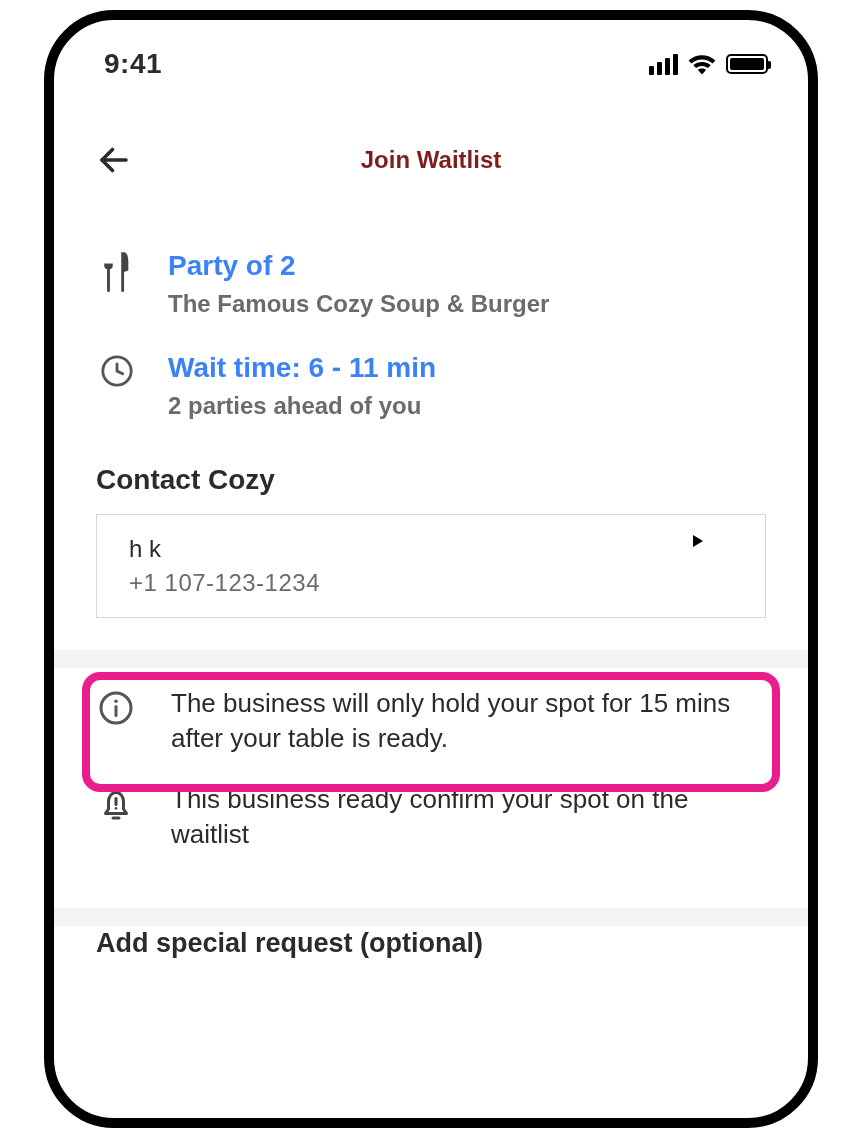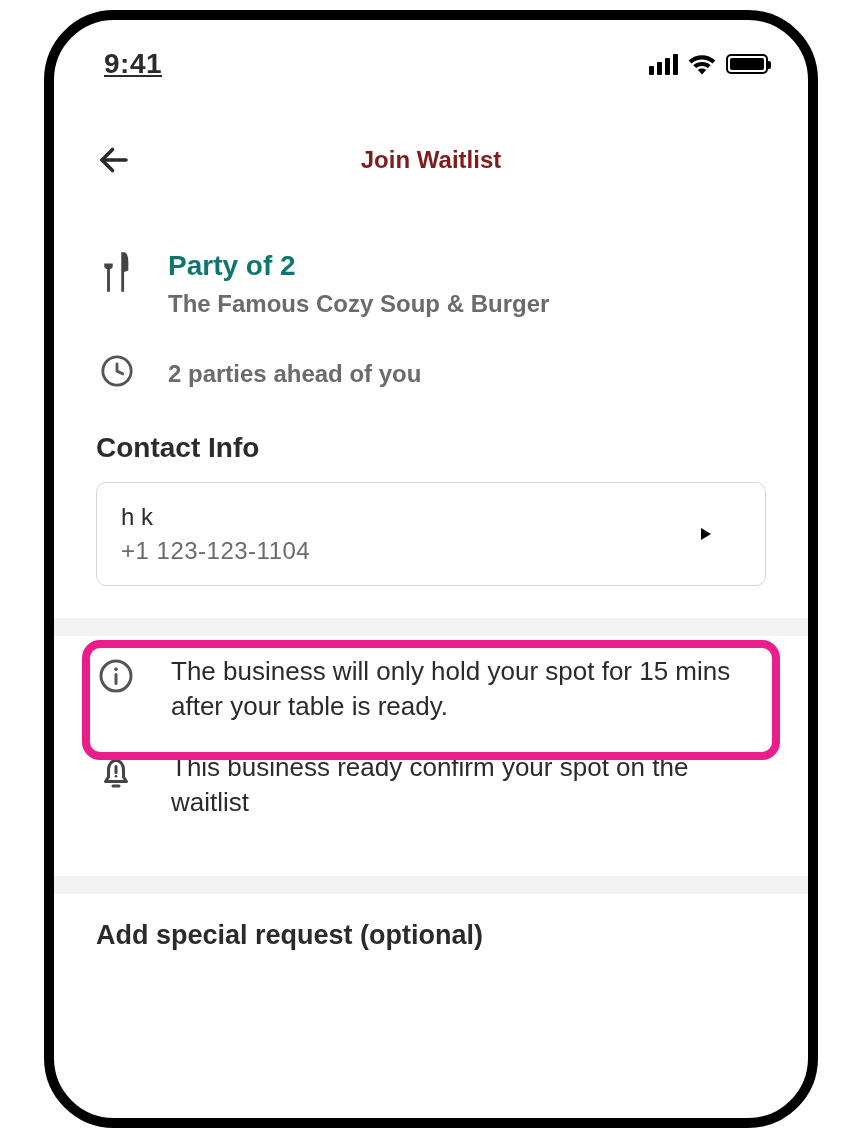--- a/index.html
+++ b/index.html
@@ -15,21 +15,21 @@
     background: #fff;
     overflow: hidden;
   }
 
   .status-bar {
     display: flex;
     justify-content: space-between;
     align-items: center;
     padding: 28px 40px 10px 50px;
   }
-  .status-time { font-size: 28px; font-weight: 700; letter-spacing: 0.5px; text-decoration: underline; }
+  .status-time { font-size: 28px; font-weight: 700; letter-spacing: 0.5px; }
   .status-icons { display: flex; align-items: center; gap: 10px; }
   .sig-bars { display: flex; align-items: flex-end; gap: 3px; }
   .sig-bars span { display: block; width: 5px; background: #000; border-radius: 1px; }
   .sig-bars span:nth-child(1){height:9px}
   .sig-bars span:nth-child(2){height:13px}
   .sig-bars span:nth-child(3){height:17px}
   .sig-bars span:nth-child(4){height:21px}
   .battery {
     width: 42px; height: 20px; border: 2px solid #000; border-radius: 5px;
     position: relative; padding: 2px;
@@ -42,28 +42,28 @@
     position: relative; height: 80px; margin-top: 30px;
   }
   .back-btn { position: absolute; left: 42px; top: 50%; transform: translateY(-50%); cursor: pointer; }
   .page-title { font-size: 24px; font-weight: 700; color: #7f1d1d; }
 
   .content { padding: 0 42px; }
 
   .info-row { display: flex; align-items: flex-start; gap: 30px; margin-top: 50px; }
   .info-row + .info-row { margin-top: 34px; }
   .info-icon { width: 42px; flex: 0 0 42px; display:flex; justify-content:center; padding-top:2px; }
-  .info-main .title { font-size: 28px; font-weight: 700; color: #0f766e; }
+  .info-main .title { font-size: 28px; font-weight: 700; color: #3b82f6; }
   .info-main .sub { font-size: 24px; color: #6b6b6b; margin-top: 8px; font-weight: bold; }
 
   .section-heading { font-size: 28px; font-weight: 700; margin-top: 44px; margin-bottom: 18px; }
 
   .contact-card {
-    border: 1px solid #d7d7d7; border-radius: 10px;
-    padding: 20px 24px; display: flex; justify-content: space-between; align-items: center;
+    border: 1px solid #d7d7d7; border-radius: 0;
+    padding: 20px 32px; display: flex; justify-content: space-between; align-items: flex-start;
     cursor: pointer;
   }
   .contact-card .name { font-size: 24px; color: #2b2b2b; }
   .contact-card .phone { font-size: 24px; color: #6b6b6b; margin-top: 6px; letter-spacing: 0.5px; }
   .caret { width:0; height:0; border-left:10px solid #000; border-top:6px solid transparent; border-bottom:6px solid transparent; margin-right: 30px; }
 
   .divider-gap { height: 18px; background: #f3f3f3; margin: 32px -42px 0 -42px; }
 
   .notice-block { position: relative; padding: 18px 42px 24px 42px; margin: 0 -42px; }
   .notice-row { display: flex; align-items: flex-start; gap: 35px; }
@@ -72,21 +72,21 @@
   .notice-text { font-size: 26px; line-height: 1.35; color: #2b2b2b; }
   .notice-sub { font-size: 24px; line-height: 1.35; color: #6b6b6b; margin-top: 14px; }
 
   .highlight-box {
     position: absolute;
     left: 28px; right: 28px; top: 4px; height: 120px;
     border: 8px solid #e91e8c; border-radius: 18px;
     pointer-events: none;
   }
 
-  .special-heading { font-size: 27px; font-weight: 700; margin-top: 26px; }
+  .special-heading { font-size: 27px; font-weight: 700; margin-top: 2px; }
 
   svg { display:block; }
 </style>
 </head>
 <body>
 
 <div class="device-frame">
 
   <div class="status-bar">
     <div class="status-time">9:41</div>
@@ -134,30 +134,31 @@
     </div>
 
     <div class="info-row">
       <div class="info-icon">
         <svg width="34" height="34" viewBox="0 0 24 24" fill="none" stroke="#555" stroke-width="2">
           <circle cx="12" cy="12" r="10"></circle>
           <polyline points="12 7 12 12 16 14" stroke-linecap="round"></polyline>
         </svg>
       </div>
       <div class="info-main">
+        <div class="title">Wait time: 6 - 11 min</div>
         <div class="sub">2 parties ahead of you</div>
       </div>
     </div>
 
-    <div class="section-heading">Contact Info</div>
+    <div class="section-heading">Contact Cozy</div>
 
     <div class="contact-card">
       <div>
         <div class="name">h k</div>
-        <div class="phone">+1 123-123-1104</div>
+        <div class="phone">+1 107-123-1234</div>
       </div>
       <div class="caret"></div>
     </div>
 
     <div class="divider-gap"></div>
 
     <div class="notice-block">
       <div class="highlight-box"></div>
 
       <div class="notice-row">

